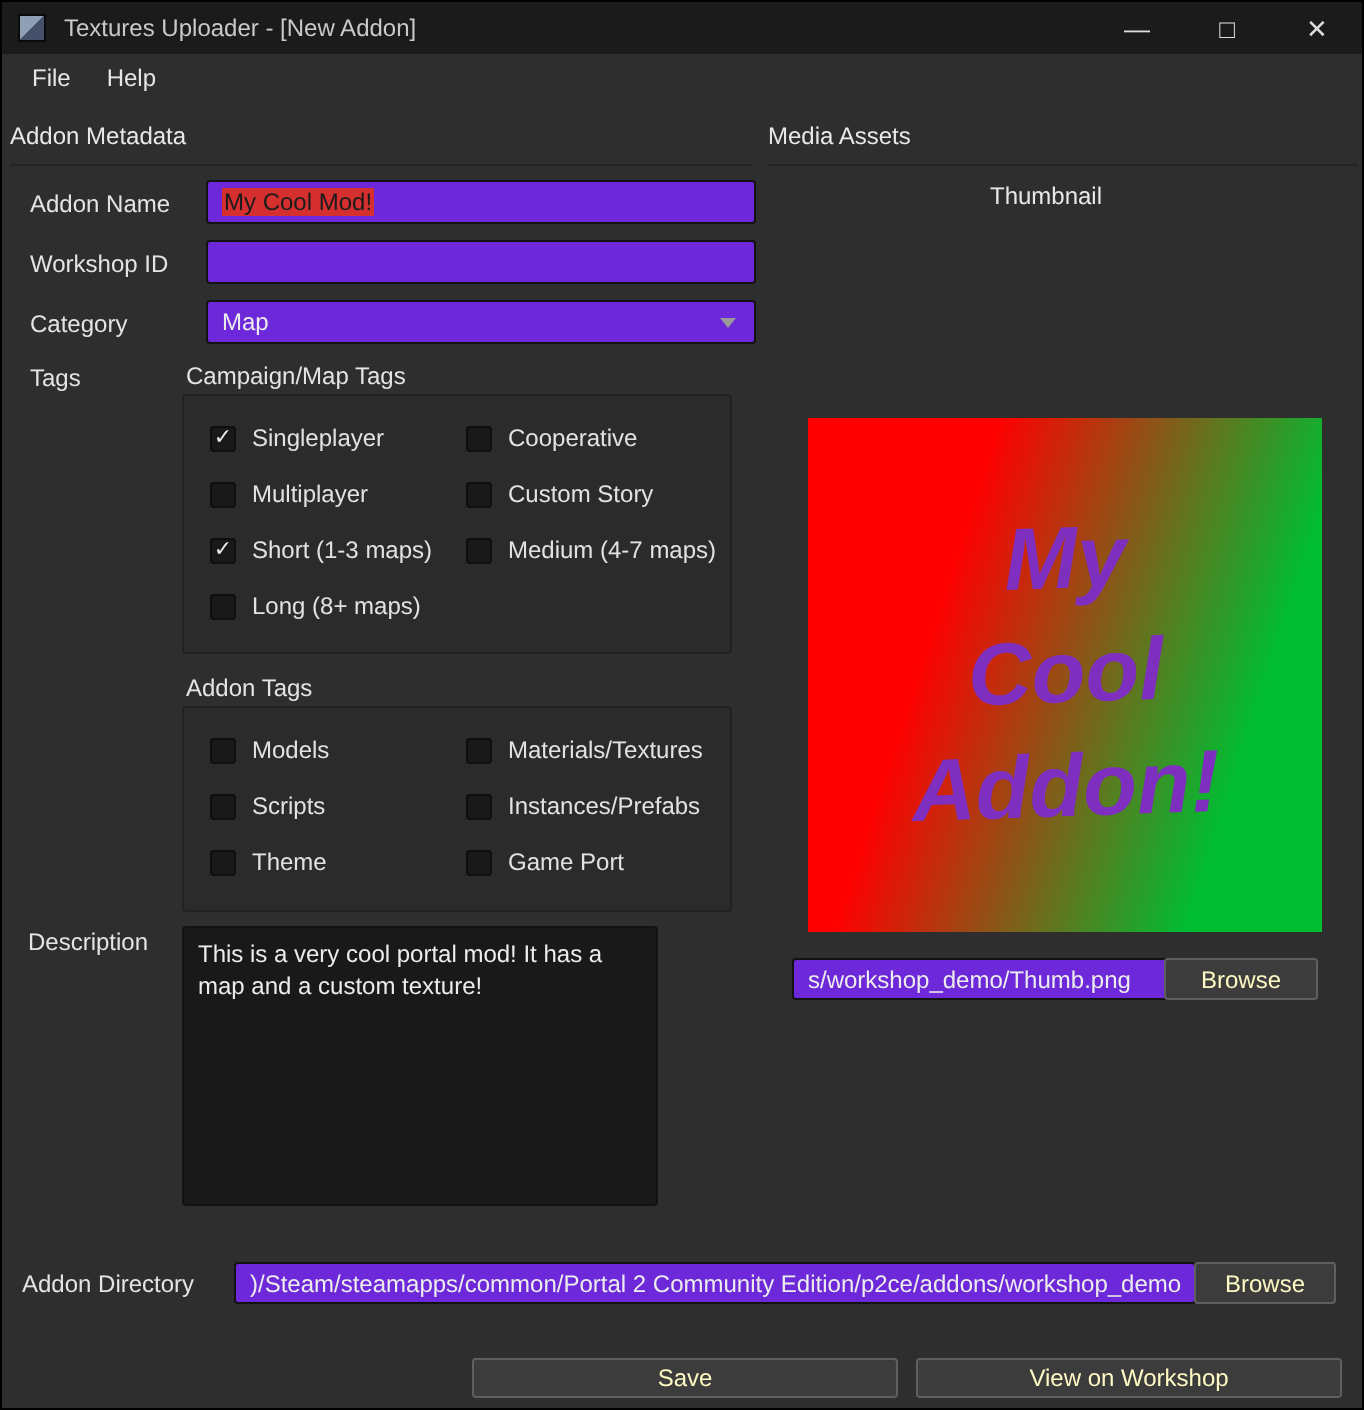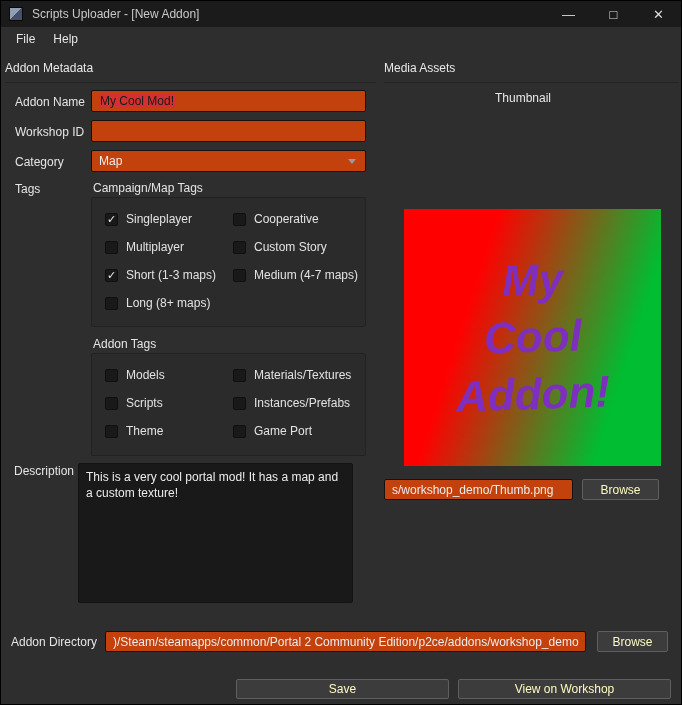--- a/index.html
+++ b/index.html
@@ -24,23 +24,23 @@
   
   .menubar { left: 0; top: 26px; width: 100%; height: 24px; display: flex; align-items: center; padding-left: 6px; }
   .menu-item { padding: 3px 9px; color: #e6e6e6; }
 
   
   .section-hdr { color: #e8e8e8; border-bottom: 1px solid #242424; padding-bottom: 7px; }
 
   .lbl { color: #e4e4e4; white-space: nowrap; }
 
   .field {
-    background: #c2410c; border: 1px solid #121212; border-radius: 2px;
+    background: #6d28d9; border: 1px solid #121212; border-radius: 2px;
     color: #ececec; display: flex; align-items: center; padding: 0 7px;
-    white-space: nowrap; overflow: hidden;
+    white-space: nowrap; overflow: hidden; margin-left: 12px;
   }
   .hl { background: #d62f2f; color: #1c1c1c; padding: 0 1px; }
 
   .combo { justify-content: space-between; }
   .chev { width: 0; height: 0; border-left: 4px solid transparent; border-right: 4px solid transparent; border-top: 5px solid #9a9a9a; margin-right: 2px; }
 
   .groupbox { background: #2b2b2b; border: 1px solid #222222; border-radius: 2px; }
   .cb-grid { display: grid; grid-template-columns: 128px 1fr; row-gap: 12px; padding: 13px 6px 0 13px; }
   .cb-row { display: flex; align-items: center; gap: 8px; height: 16px; }
   .cb {
@@ -64,21 +64,21 @@
 
   .thumb-path-label { text-align: center; color: #e8e8e8; }
 </style>
 </head>
 <body>
 
 <div id="win">
 
   <div class="abs titlebar">
     <div class="app-icon"></div>
-    <div class="title-text">Scripts Uploader - [New Addon]</div>
+    <div class="title-text">Textures Uploader - [New Addon]</div>
     <div class="win-controls">
       <div class="win-btn">—</div>
       <div class="win-btn">□</div>
       <div class="win-btn">✕</div>
     </div>
   </div>
 
   <div class="abs menubar">
     <div class="menu-item">File</div>
     <div class="menu-item">Help</div>
@@ -163,21 +163,21 @@
         <span>Theme</span>
       </div>
       <div class="cb-row">
         <span class="cb"></span>
         <span>Game Port</span>
       </div>
     </div>
   </div>
 
   <div class="abs lbl" style="left:13px; top:463px;">Description</div>
-  <div class="abs textarea" style="left:77px; top:462px; width:275px; height:140px;">This is a very cool portal mod! It has a map and a custom texture!</div>
+  <div class="abs textarea" style="left:90px; top:462px; width:238px; height:140px;">This is a very cool portal mod! It has a map and a custom texture!</div>
 
   <div class="abs thumb-path-label" style="left:383px; top:90px; width:278px;">Thumbnail</div>
 
   <div class="abs thumb" style="left:403px; top:208px; width:257px; height:257px;">
     <div class="thumb-line">My</div>
     <div class="thumb-line">Cool</div>
     <div class="thumb-line">Addon!</div>
   </div>
 
   <div class="abs field" style="left:383px; top:478px; width:189px; height:21px;text-align:right;">

